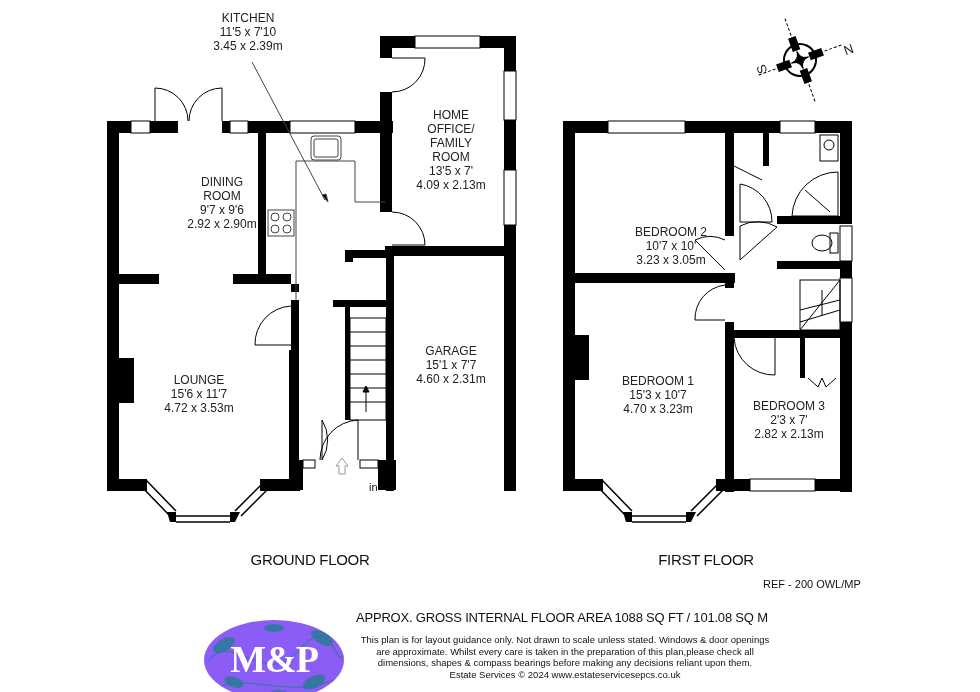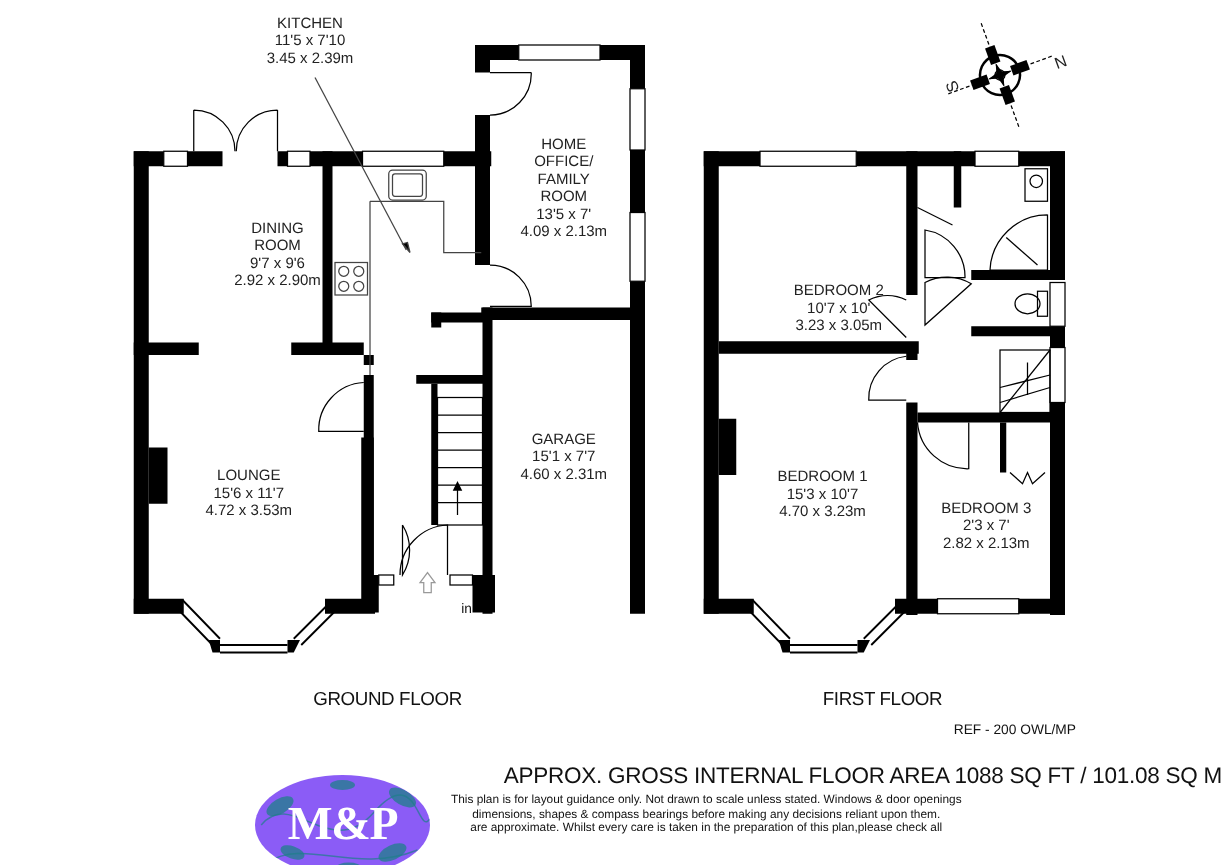--- a/index.html
+++ b/index.html
@@ -1,21 +1,21 @@
 <!DOCTYPE html>
 <html><head>
 <meta charset="utf-8">
 <style>
   html, body { margin:0; padding:0; background:#ffffff; }
   body { width:980px; height:692px; position:relative; overflow:hidden; font-family:"Liberation Sans", sans-serif; color:#111; }
   #plan { position:absolute; left:0; top:0; width:980px; height:692px; }
   .lbl { position:absolute; text-align:center; font-size:12px; line-height:14px; color:#222; transform:translateX(-50%); white-space:nowrap; }
   .floor-title { position:absolute; font-weight:normal; font-size:15px; letter-spacing:-0.3px; transform:translateX(-50%); white-space:nowrap; }
   .ref { position:absolute; left:763px; top:578px; font-size:11px; }
-  .area { position:absolute; left:356px; top:610px; font-size:18px; letter-spacing:-0.2px; white-space:nowrap;margin-left:47px; }
+  .area { position:absolute; left:356px; top:610px; font-size:13px; letter-spacing:-0.2px; white-space:nowrap; }
   .disc { position:absolute; left:340px; top:634px; width:450px; text-align:center; font-size:9.5px; line-height:11.5px; }
   .disc div { white-space:nowrap; }
   .logo { position:absolute; left:204px; top:620px; width:140px; height:80px; border-radius:50%; background:#8b5cf6; overflow:hidden; }
   .logo-text { position:absolute; left:0; right:0; top:18px; text-align:center; font-family:"Liberation Serif", serif; font-weight:bold; color:#fff; font-size:38px; line-height:42px; letter-spacing:-1px; }
   .entrance-label { position:absolute; left:337px; top:481px; font-size:11px;margin-left:32px; }
 </style>
 </head>
 <body>
 
 <svg id="plan" viewBox="0 0 980 692" xmlns="http://www.w3.org/2000/svg">
@@ -269,15 +269,16 @@
       <path d="M5 40 C30 10, 60 70, 95 30 S130 50, 140 35"></path>
       <path d="M10 70 C40 50, 80 80, 130 60"></path>
     </g>
   </svg>
   <div class="logo-text">M&amp;P</div>
 </div>
 
 <div class="area">APPROX. GROSS INTERNAL FLOOR AREA 1088 SQ FT / 101.08 SQ M</div>
 <div class="disc">
   <div>This plan is for layout guidance only. Not drawn to scale unless stated. Windows &amp; door openings</div>
+  <div>are approximate. Whilst every care is taken in the preparation of this plan,please check all</div>
   <div>dimensions, shapes &amp; compass bearings before making any decisions reliant upon them.</div>
-  <div>are approximate. Whilst every care is taken in the preparation of this plan,please check all</div>
+  <div>Estate Services © 2024    www.estateservicesepcs.co.uk</div>
 </div>
 
 </body></html>

